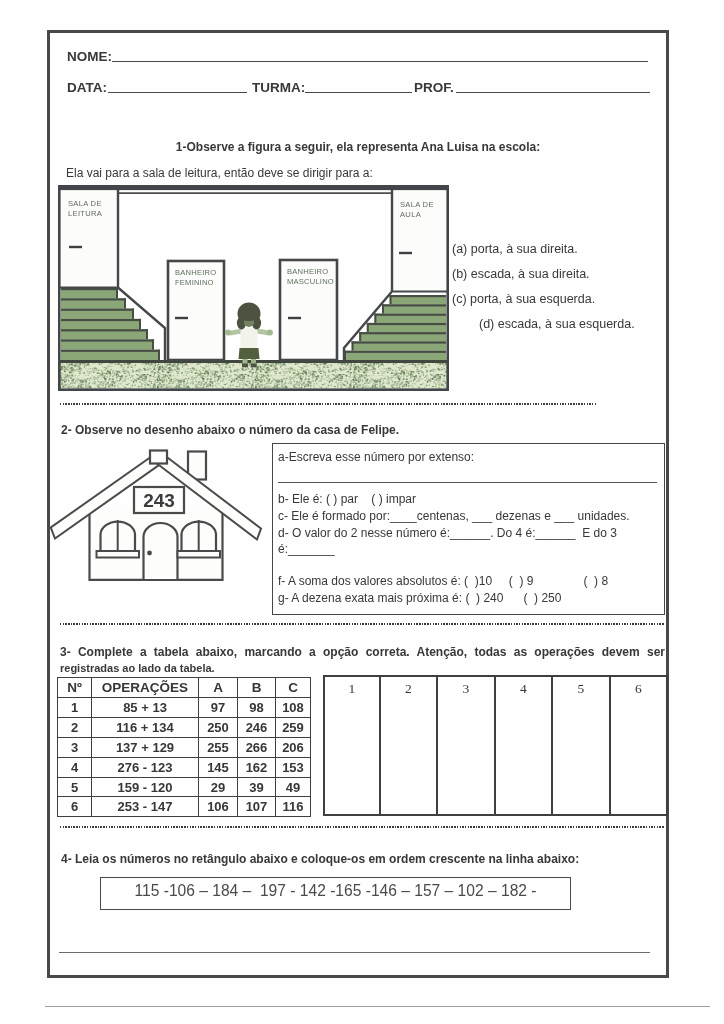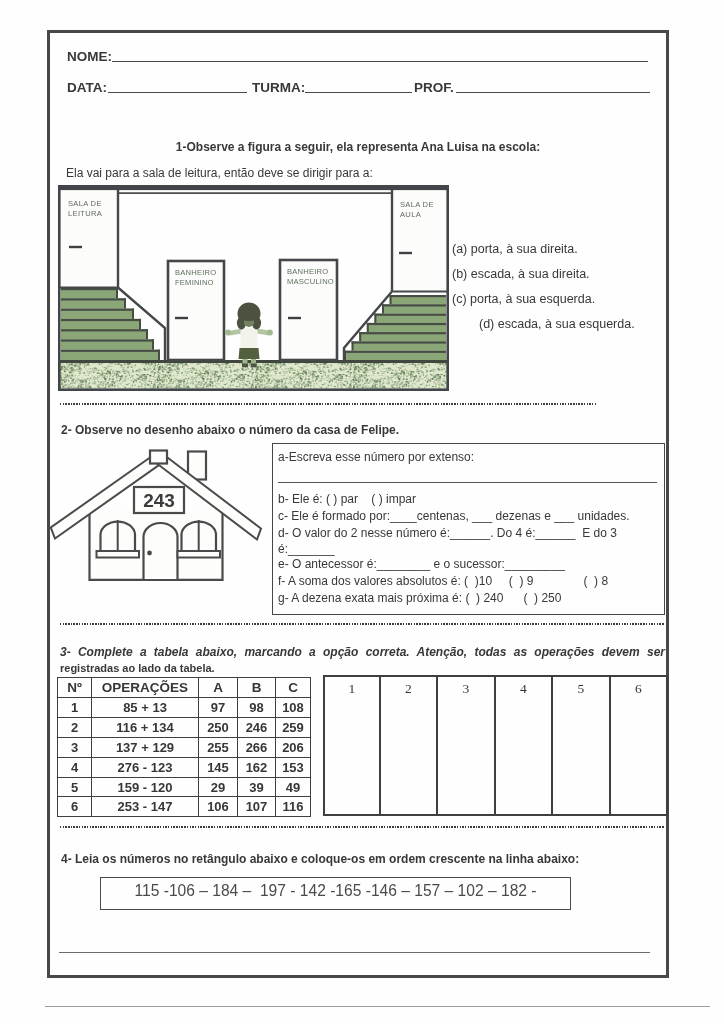--- a/index.html
+++ b/index.html
@@ -1118,30 +1118,29 @@
 <div class="ln" style="left:5px;top:38px;width:379px;border-top-color:#555;"></div>
 
 <div class="abs" style="left:5px;top:48px;">b- Ele é: ( ) par&nbsp;&nbsp;&nbsp; ( ) impar</div>
 
 <div class="abs" style="left:5px;top:65px;">c- Ele é formado por:____centenas, ___ dezenas e ___ unidades.</div>
 
 <div class="abs" style="left:5px;top:82px;">d- O valor do 2 nesse número é:______. Do 4 é:______&nbsp; E do 3</div>
 
 <div class="abs" style="left:5px;top:98px;">é:_______</div>
 
-<div class="abs" style="left:5px;top:113px;">e- O antecessor é:________ e o sucessor:_________</div>
 
 <div class="abs" style="left:5px;top:130px;">f- A soma dos valores absolutos é: ( &nbsp;)10&nbsp;&nbsp;&nbsp;&nbsp; ( &nbsp;) 9&nbsp;&nbsp;&nbsp;&nbsp;&nbsp;&nbsp;&nbsp;&nbsp;&nbsp;&nbsp;&nbsp;&nbsp;&nbsp;&nbsp; ( &nbsp;) 8</div>
 
 <div class="abs" style="left:5px;top:147px;">g- A dezena exata mais próxima é: ( &nbsp;) 240&nbsp;&nbsp;&nbsp;&nbsp;&nbsp; ( &nbsp;) 250</div>
 </div>
 
 <div class="dot" style="left:60px;top:623px;width:605px;"></div>
 
-<div class="abs b" style="left:60px;top:645px;width:605px;font-size:12px;text-align:justify;text-align-last:justify;font-style:italic;">3- Complete a tabela abaixo, marcando a opção correta. Atenção, todas as operações devem ser</div>
+<div class="abs b" style="left:60px;top:645px;width:605px;font-size:12px;text-align:justify;text-align-last:justify;">3- Complete a tabela abaixo, marcando a opção correta. Atenção, todas as operações devem ser</div>
 <div class="abs b" style="left:60px;top:662px;font-size:11px;">registradas ao lado da tabela.</div>
 
 <div class="abs" style="left:57px;top:677px;">
 <table style="border-collapse:collapse;text-align:center;font-family:'Liberation Sans',sans-serif;color:#373737;">
 <tbody>
         <tr style="height:20px;font-size:13.5px;font-weight:bold;">
 <td style="border:1.8px solid #3f3f3f;width:31px;">Nº</td>
 <td style="border:1.8px solid #3f3f3f;width:104px;">OPERAÇÕES</td>
 <td style="border:1.8px solid #3f3f3f;width:36px;">A</td>
 <td style="border:1.8px solid #3f3f3f;width:35px;">B</td>

